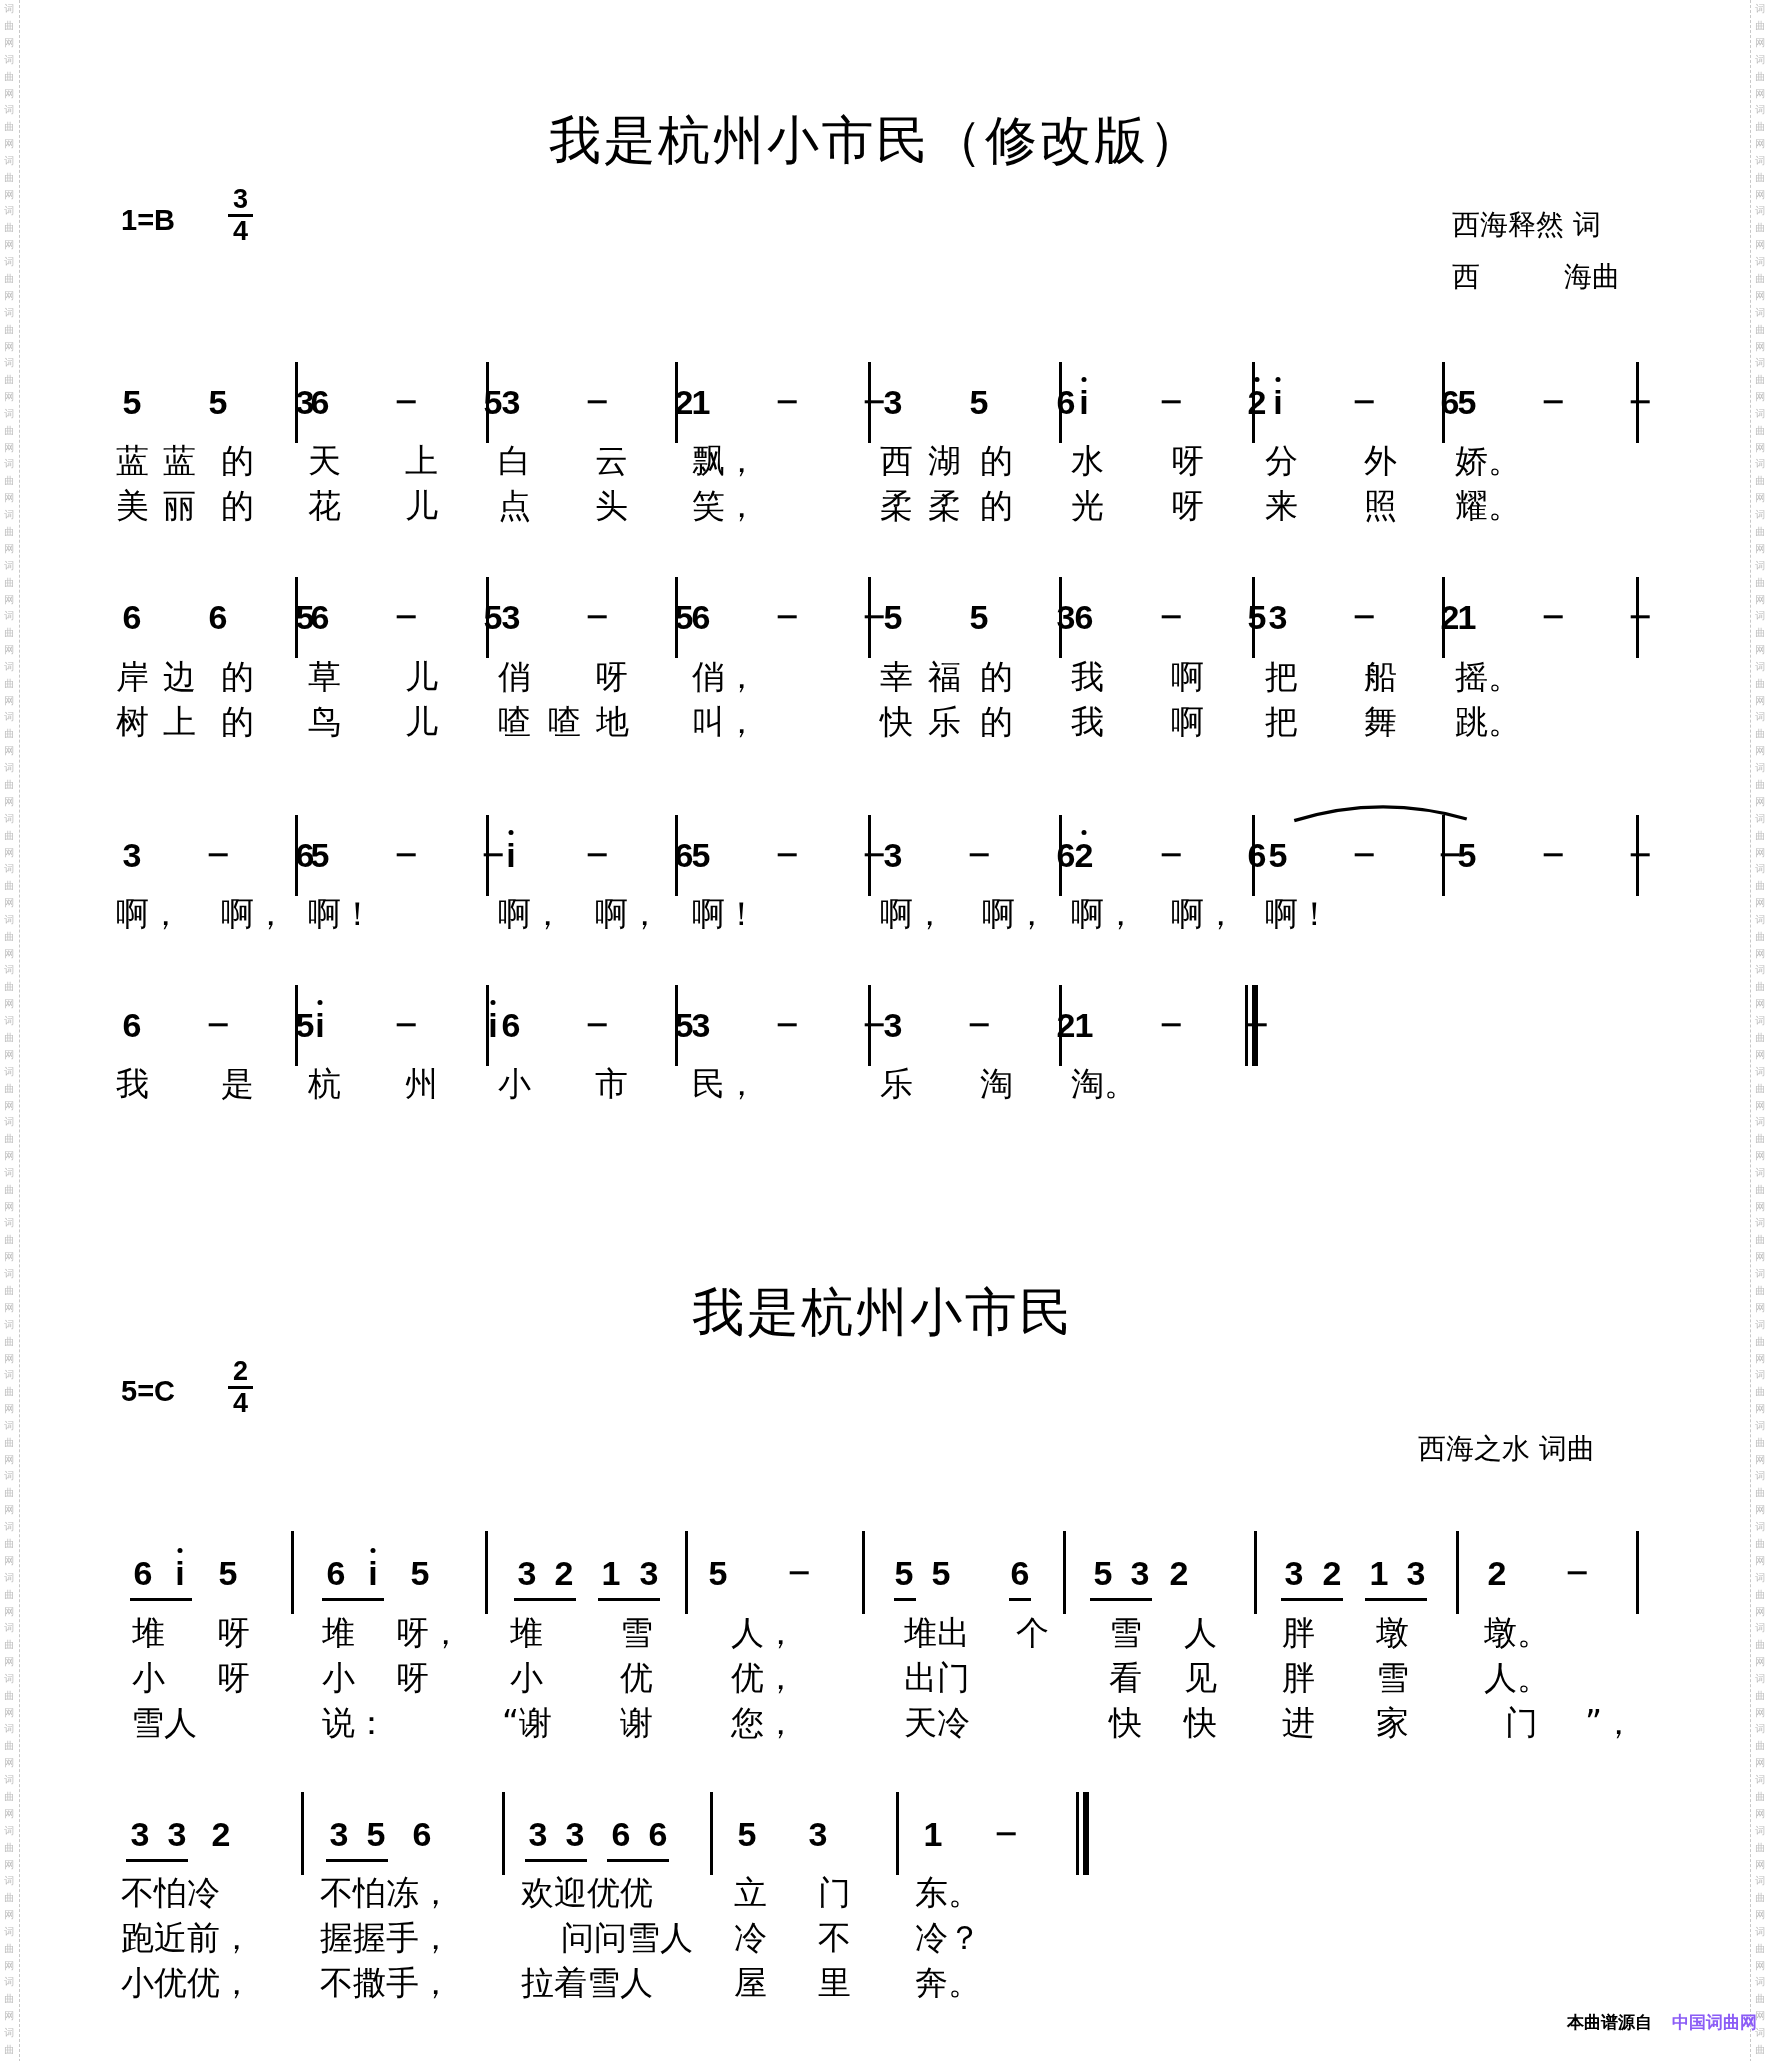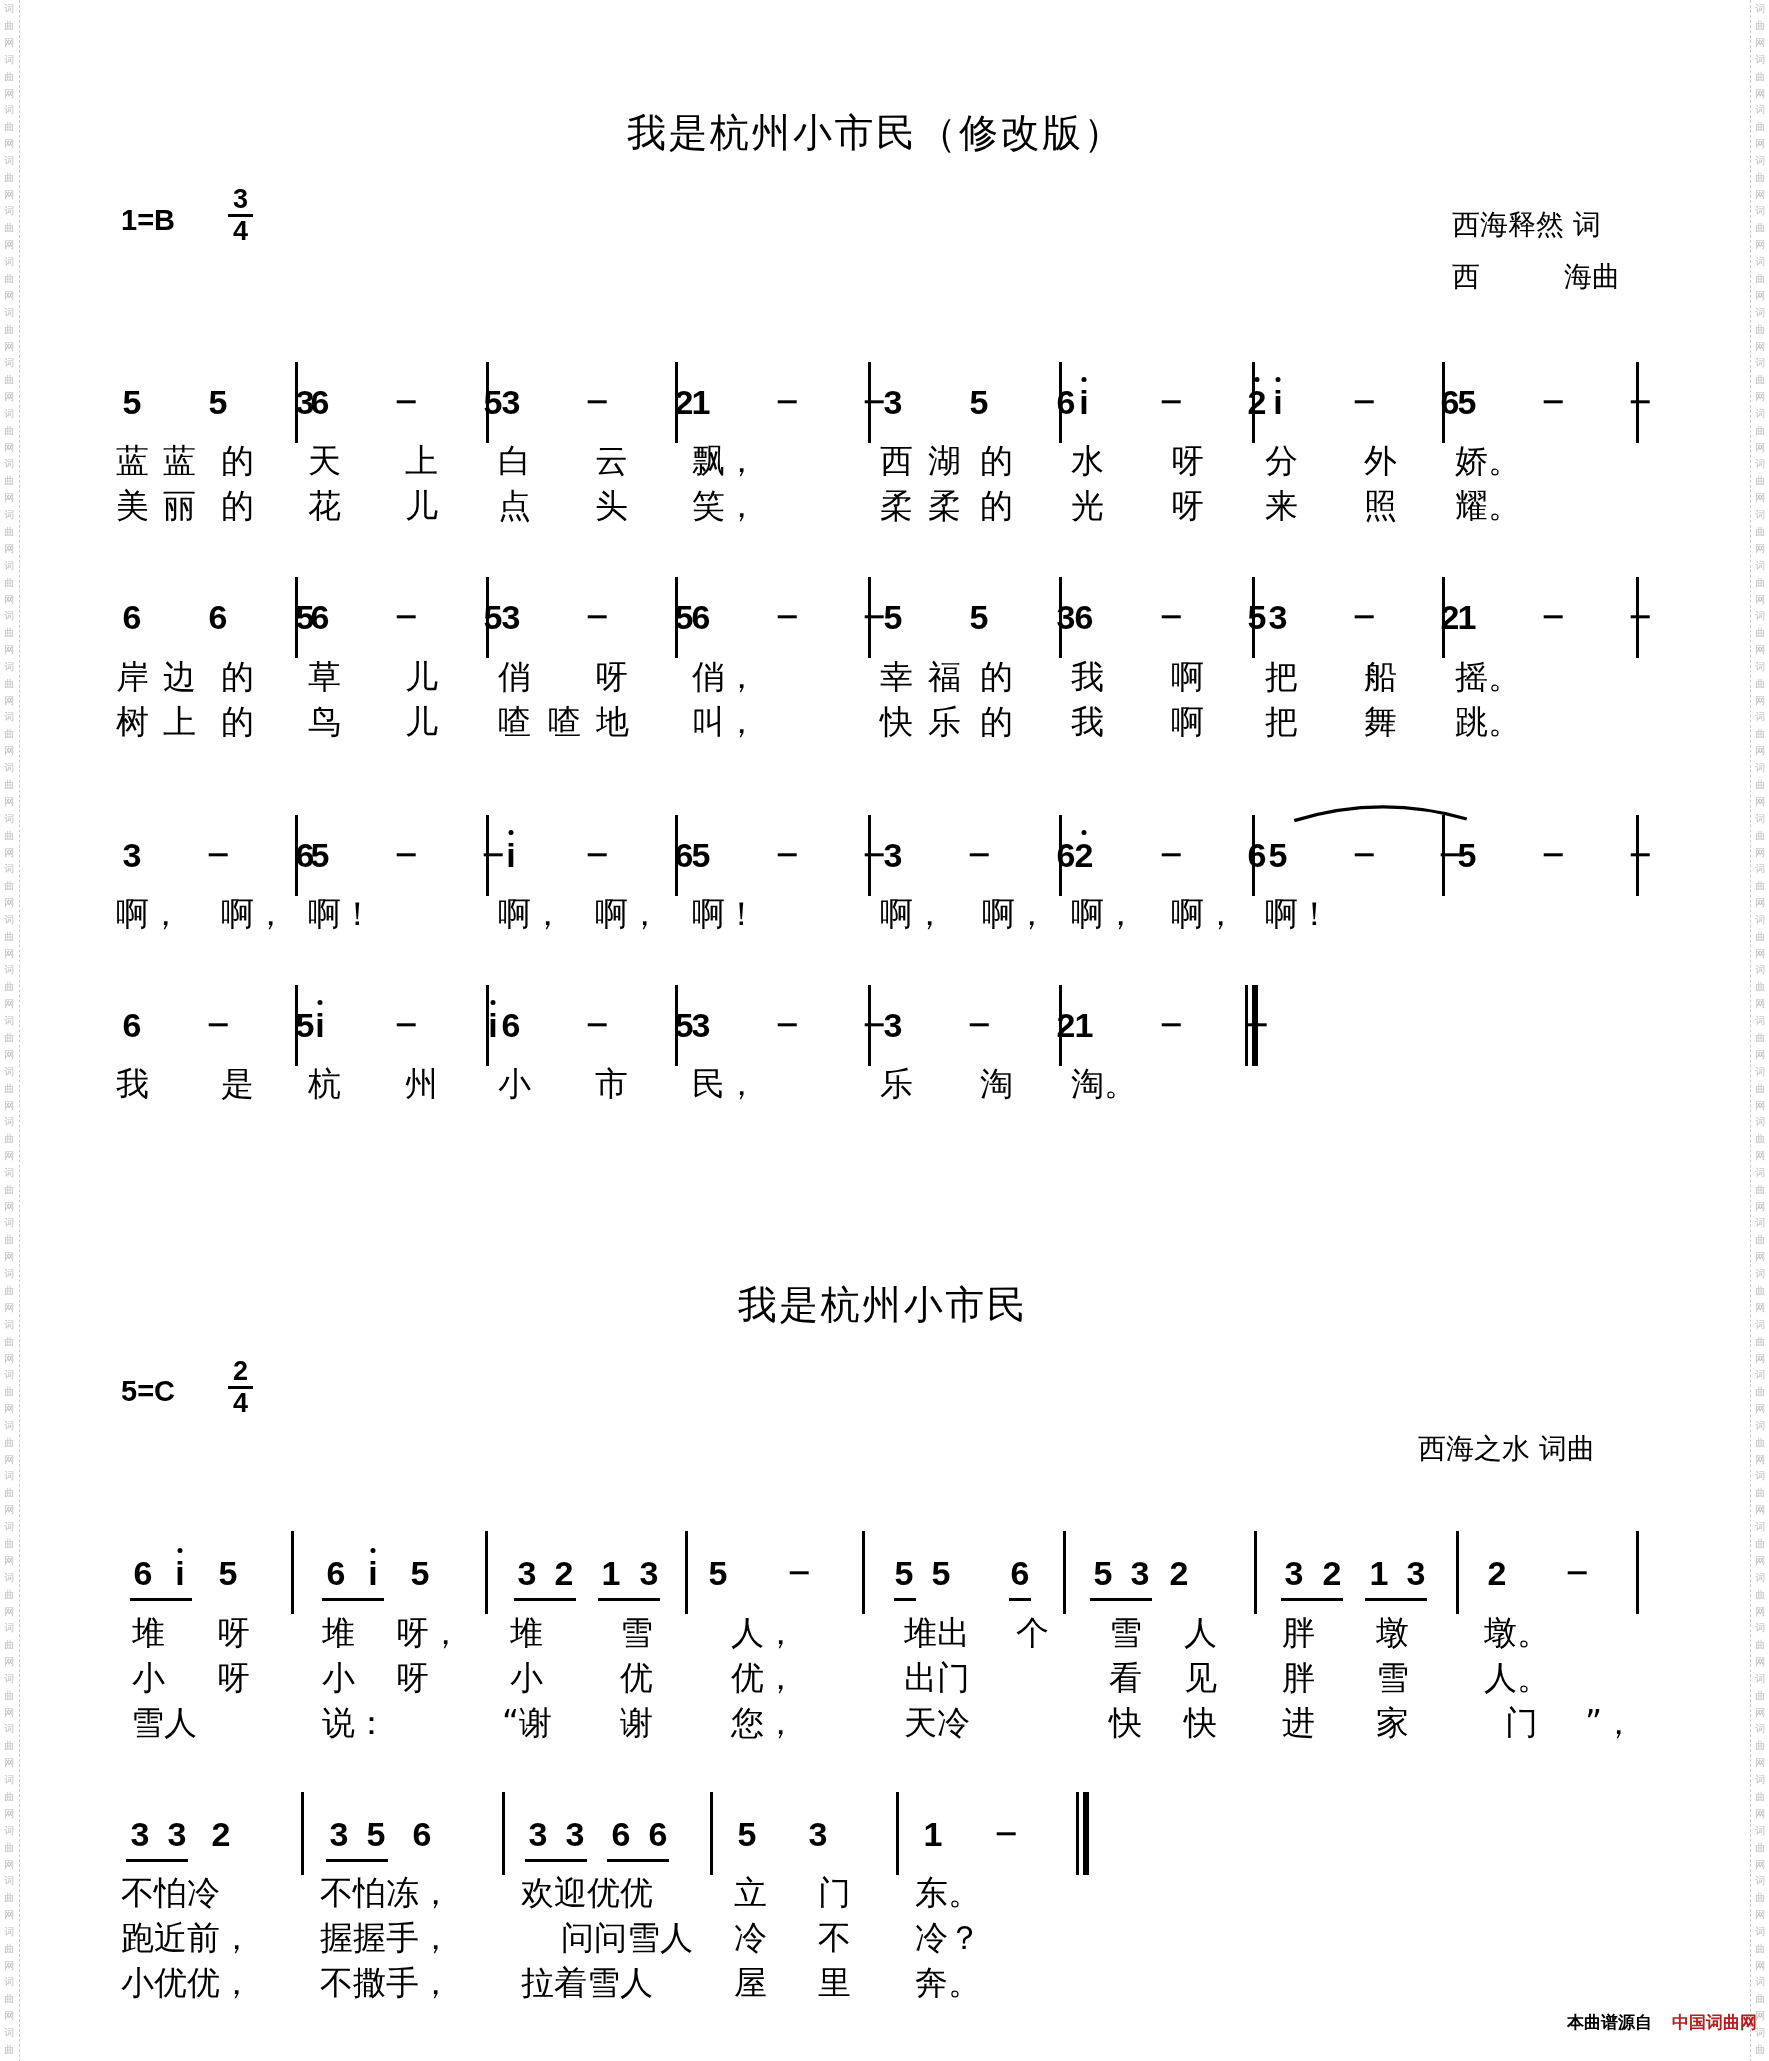--- a/index.html
+++ b/index.html
@@ -1,37 +1,37 @@
 <!DOCTYPE html>
 <html style="font-size:13.5px"><head>
 <meta charset="utf-8">
 <style>
   html,body{margin:0;padding:0;background:#fff;}
   body{width:1769px;height:2062px;position:relative;overflow:hidden;font-family:"DejaVu Sans",sans-serif;color:#000;}
   .wm-strip{position:absolute;top:0;width:18.6px;height:2062px;}
   .wm-strip.left{left:0;border-right:1.7px dashed #c8c8c8;}
   .wm-strip.right{left:1750px;width:19.4px;border-left:1.7px dashed #c8c8c8;}
   .wm-cell{position:absolute;left:2.5px;width:13.5px;font-size:10px;line-height:17px;color:#bdbdbd;text-align:center;}
-  .title{position:absolute;font-size:39px;letter-spacing:2.5px;white-space:nowrap;transform:translateX(-50%);font-family:Liberation Serif, serif;}
+  .title{position:absolute;font-size:52px;letter-spacing:2.5px;white-space:nowrap;transform:translateX(-50%);font-family:Liberation Serif, serif;}
   .key{position:absolute;font-size:29px;font-weight:bold;font-family:"Liberation Sans",sans-serif;}
   .timesig{position:absolute;width:25px;text-align:center;font-weight:bold;font-family:"Liberation Sans",sans-serif;font-size:27px;line-height:25px;}
   .timesig .line{height:3.4px;background:#000;margin:1.7px 0;}
   .credit{position:absolute;font-family:"DejaVu Serif",serif;font-size:28px;white-space:pre;}
   .note{position:absolute;font-family:"Liberation Sans",sans-serif;font-weight:bold;font-size:34px;width:25px;text-align:center;transform:translate(-50%,-50%);line-height:34px;}
   .note.dot::before{content:"";position:absolute;left:50%;top:-8.4px;width:5px;height:5px;margin-left:-2.5px;border-radius:50%;background:#000;}
   .dash{position:absolute;width:18.6px;height:3.4px;background:#000;transform:translate(-50%,-50%);}
   .bar{position:absolute;width:2.5px;background:#000;}
   .dbl{position:absolute;}
   .dbl .thin{position:absolute;left:0;top:0;width:2.5px;height:100%;background:#000;}
   .dbl .thick{position:absolute;left:6.7px;top:0;width:5.9px;height:100%;background:#000;}
   .uline{position:absolute;height:3.4px;background:#000;}
   .lyr{position:absolute;font-size:33px;line-height:34px;transform:translateY(-50%);white-space:pre;}
   .slur{position:absolute;}
   .footer{position:absolute;font-size:17px;font-weight:bold;white-space:nowrap;}
-  .footer .src{color:#b91c1c;margin-left:20px;}
+  .footer .src{color:#8b5cf6;margin-left:20px;}
 </style>
 </head>
 <body>
 
 <div class="wm-strip left" id="wmL">
     <div class="wm-cell" style="top: 0px;">词<br>曲<br>网</div>
     <div class="wm-cell" style="top: 51px;">词<br>曲<br>网</div>
     <div class="wm-cell" style="top: 101px;">词<br>曲<br>网</div>
     <div class="wm-cell" style="top: 152px;">词<br>曲<br>网</div>
     <div class="wm-cell" style="top: 202px;">词<br>曲<br>网</div>

